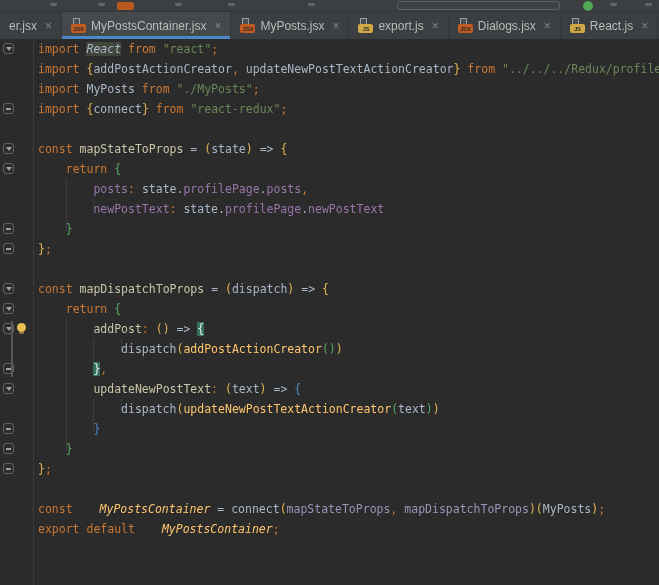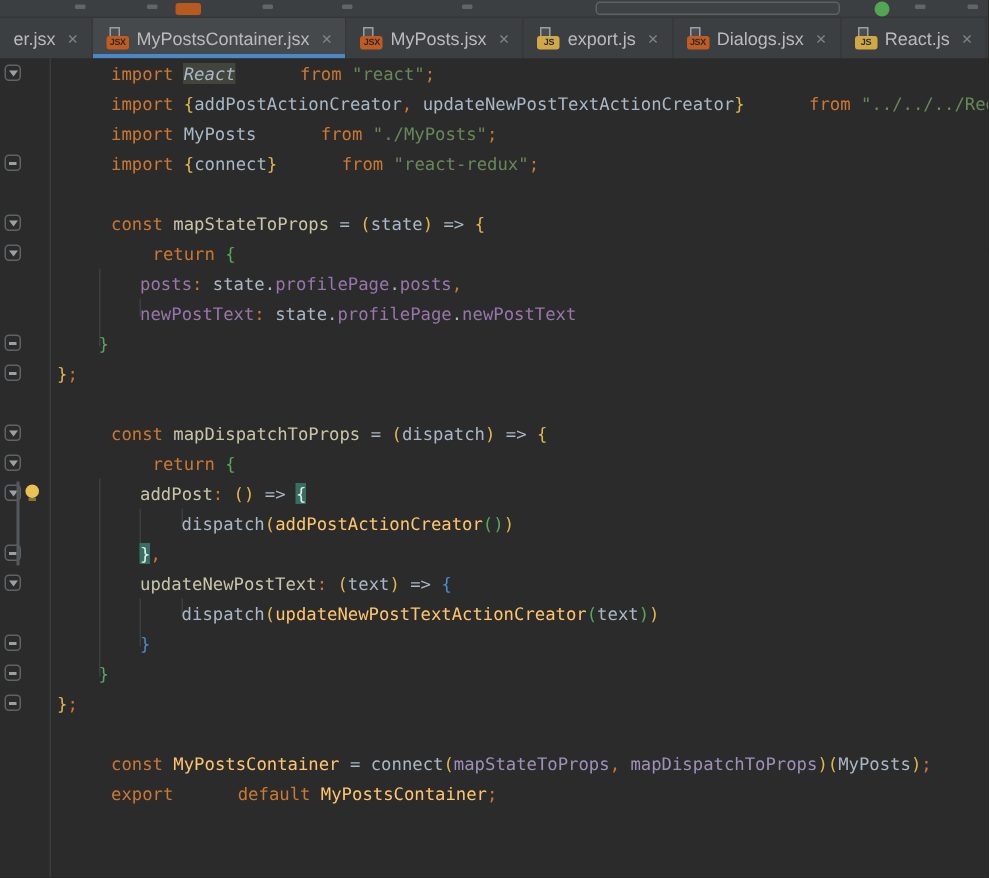--- a/index.html
+++ b/index.html
@@ -32,25 +32,25 @@
   .line{height:20px;position:relative;z-index:2;}
   .iguide{position:absolute;width:1px;background:var(--guide);z-index:1;}
   .scopeline{position:absolute;left:11px;width:2px;background:var(--scope);}
   .fold{position:absolute;left:3px;width:11px;height:11px;border:1px solid var(--fold_border);border-radius:3px;box-sizing:border-box;background:#2B2B2B;}
   .fold.open::after{content:"";display:block;width:0;height:0;border-left:3px solid transparent;border-right:3px solid transparent;border-top:4px solid var(--fold);margin:3px auto 0;}
   .fold.close::after{content:"";display:block;width:5px;height:2px;background:var(--fold);margin:4px auto 0;}
   .bulb{position:absolute;left:17px;width:9px;height:9px;border-radius:50%;background:var(--bulb);}
   .bulb::after{content:"";position:absolute;left:2px;top:9px;width:5px;height:2px;background:#8A7339;}
 
   
-  .tk-kw{color:var(--kw);margin-left:36px;}  .tk-str{color:var(--str);}  .tk-pln{color:var(--pln);}
+  .tk-kw{color:var(--kw);}  .tk-str{color:var(--str);}  .tk-pln{color:var(--pln);}
   .tk-prop{color:var(--prop);}  .tk-fn{color:var(--fn);}  .tk-key{color:var(--key);}
   .tk-b1{color:var(--b1);}  .tk-b2{color:var(--b2);}  .tk-b3{color:var(--b3);}
   .tk-pun{color:var(--pun);}  .tk-op{color:var(--op);}
-  .tk-cmp{color:var(--cmp);}
+  .tk-cmp{color:var(--cmp);font-style:italic;margin-left:20px;}
   .tk-gvar{color:var(--gvar);}
   .tk-occ{color:var(--pln);background:var(--occ_bg);font-style:italic;}
   .tk-mbrace{color:#E3F1EC;background:var(--mbrace_bg);}
 </style>
 </head>
 <body>
 
 <div class="window">
 
   <div class="topstrip">

